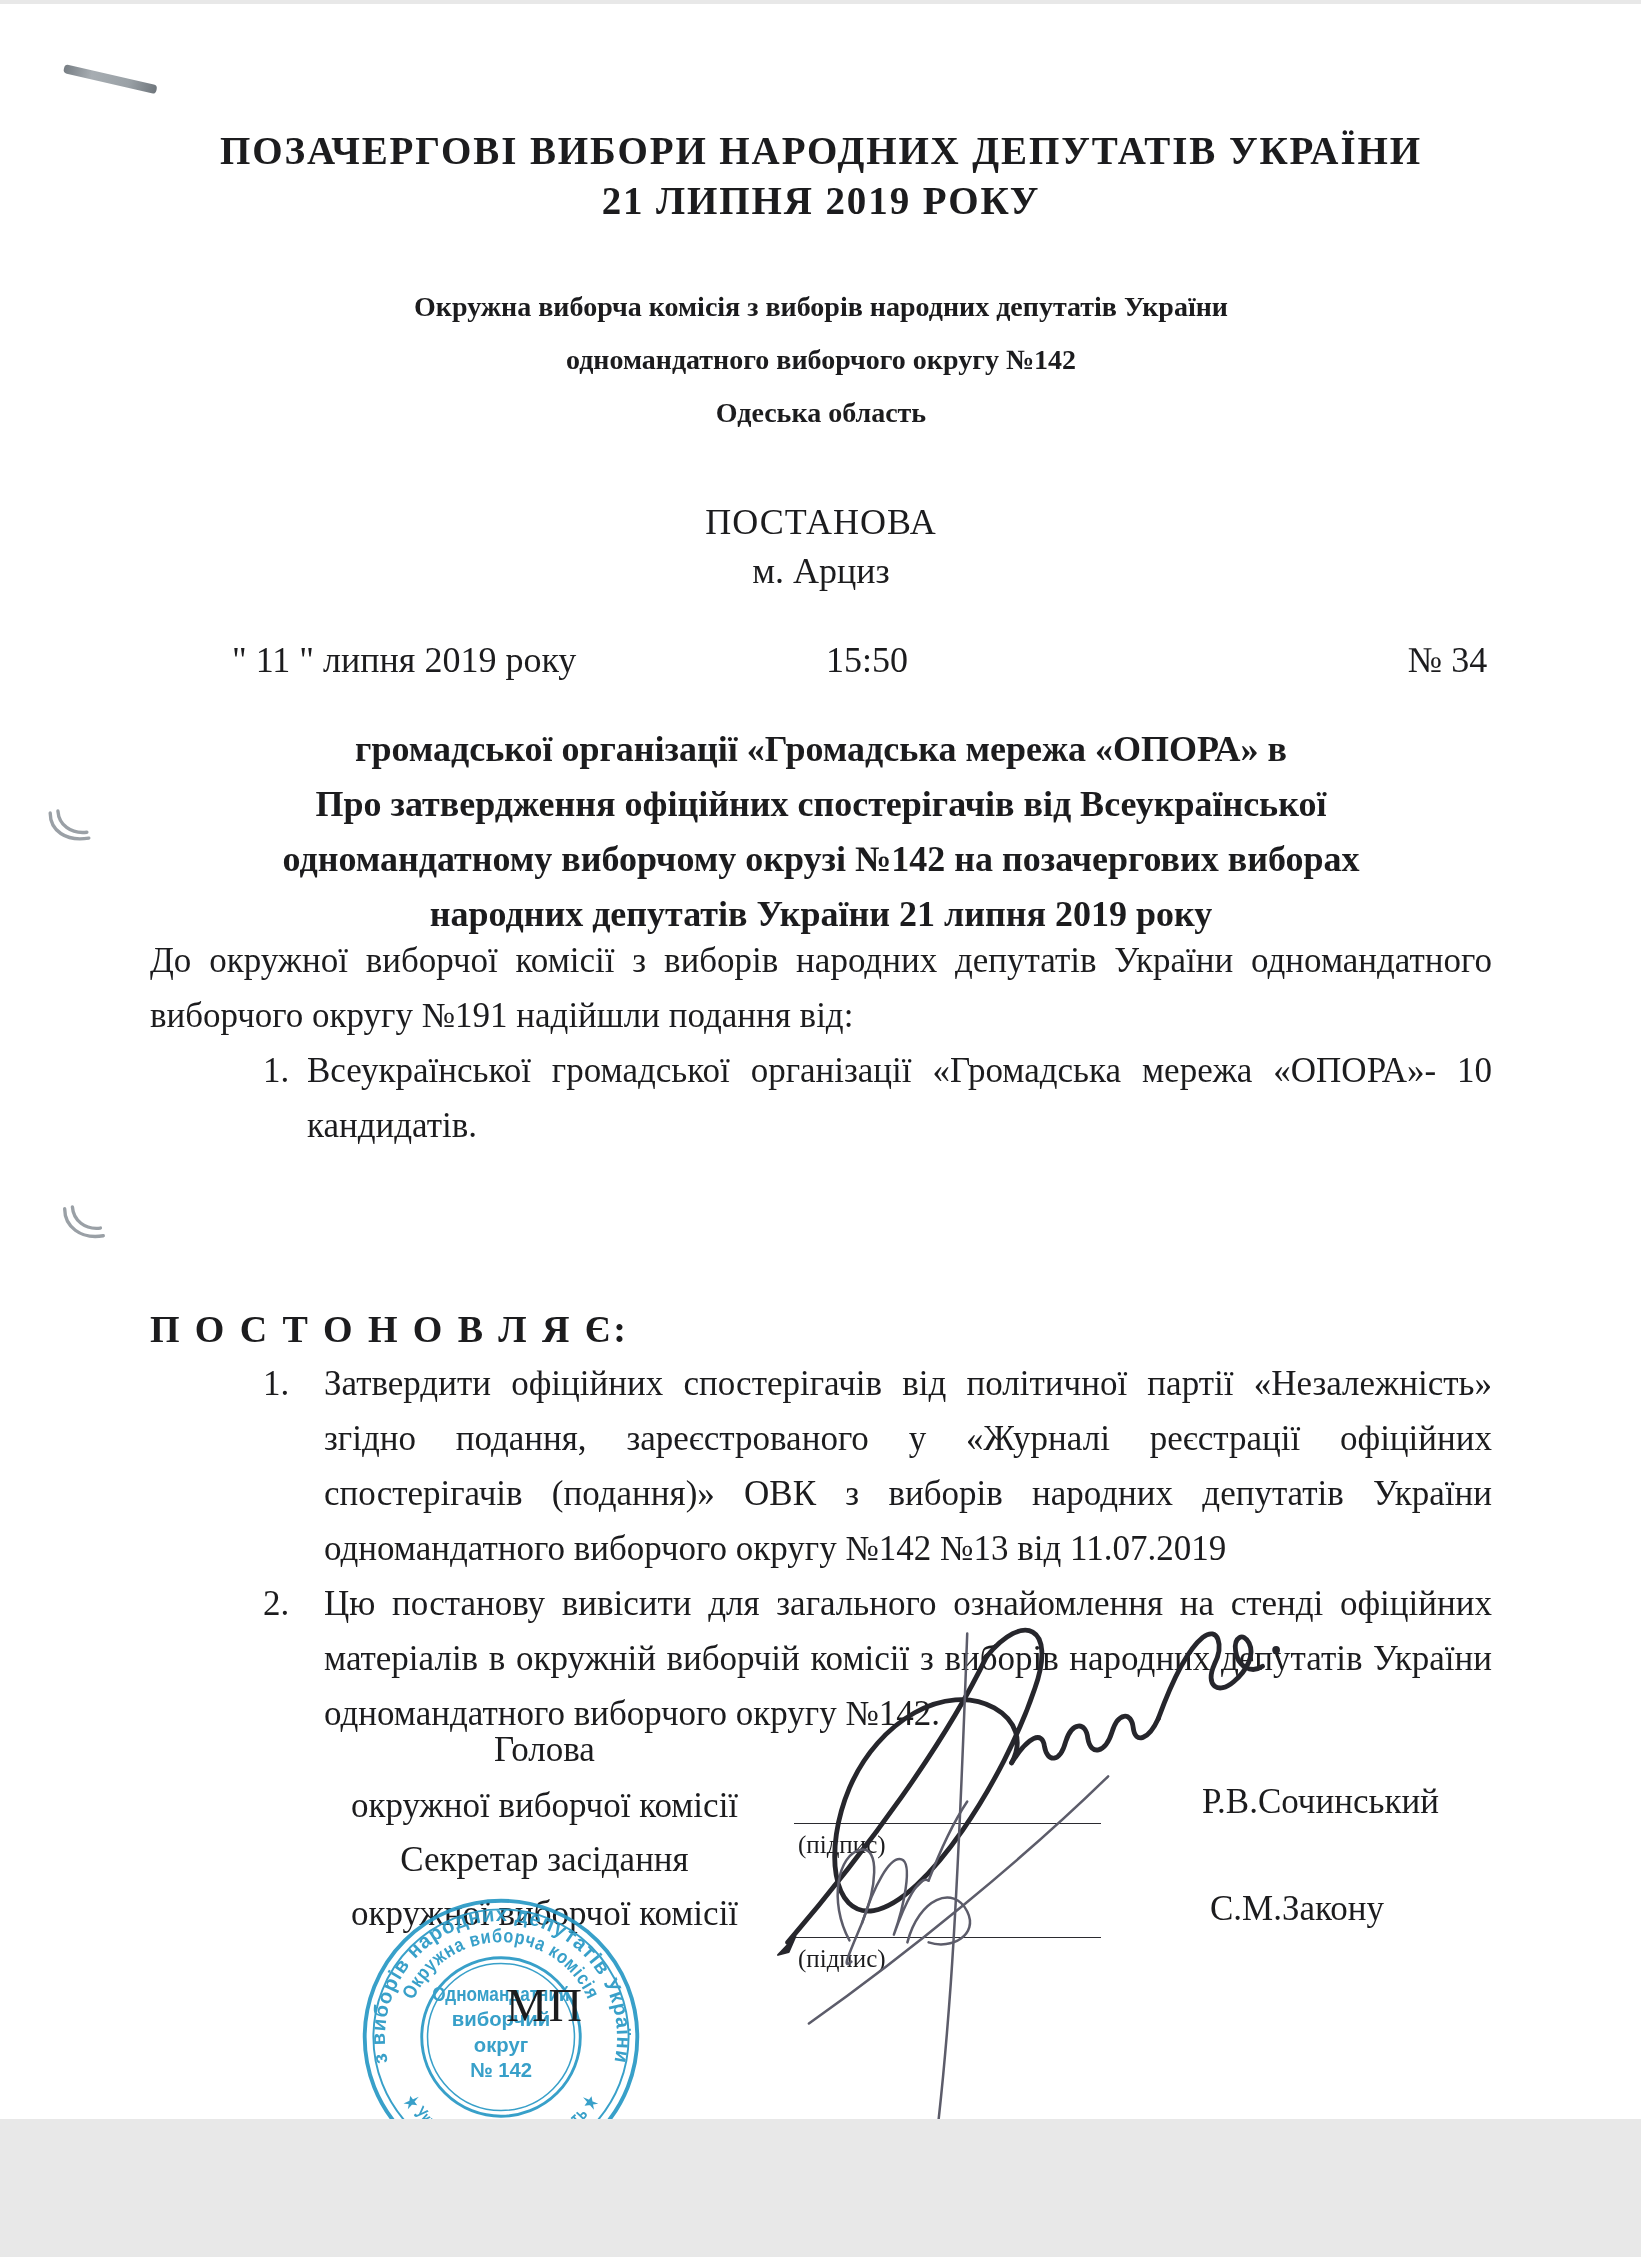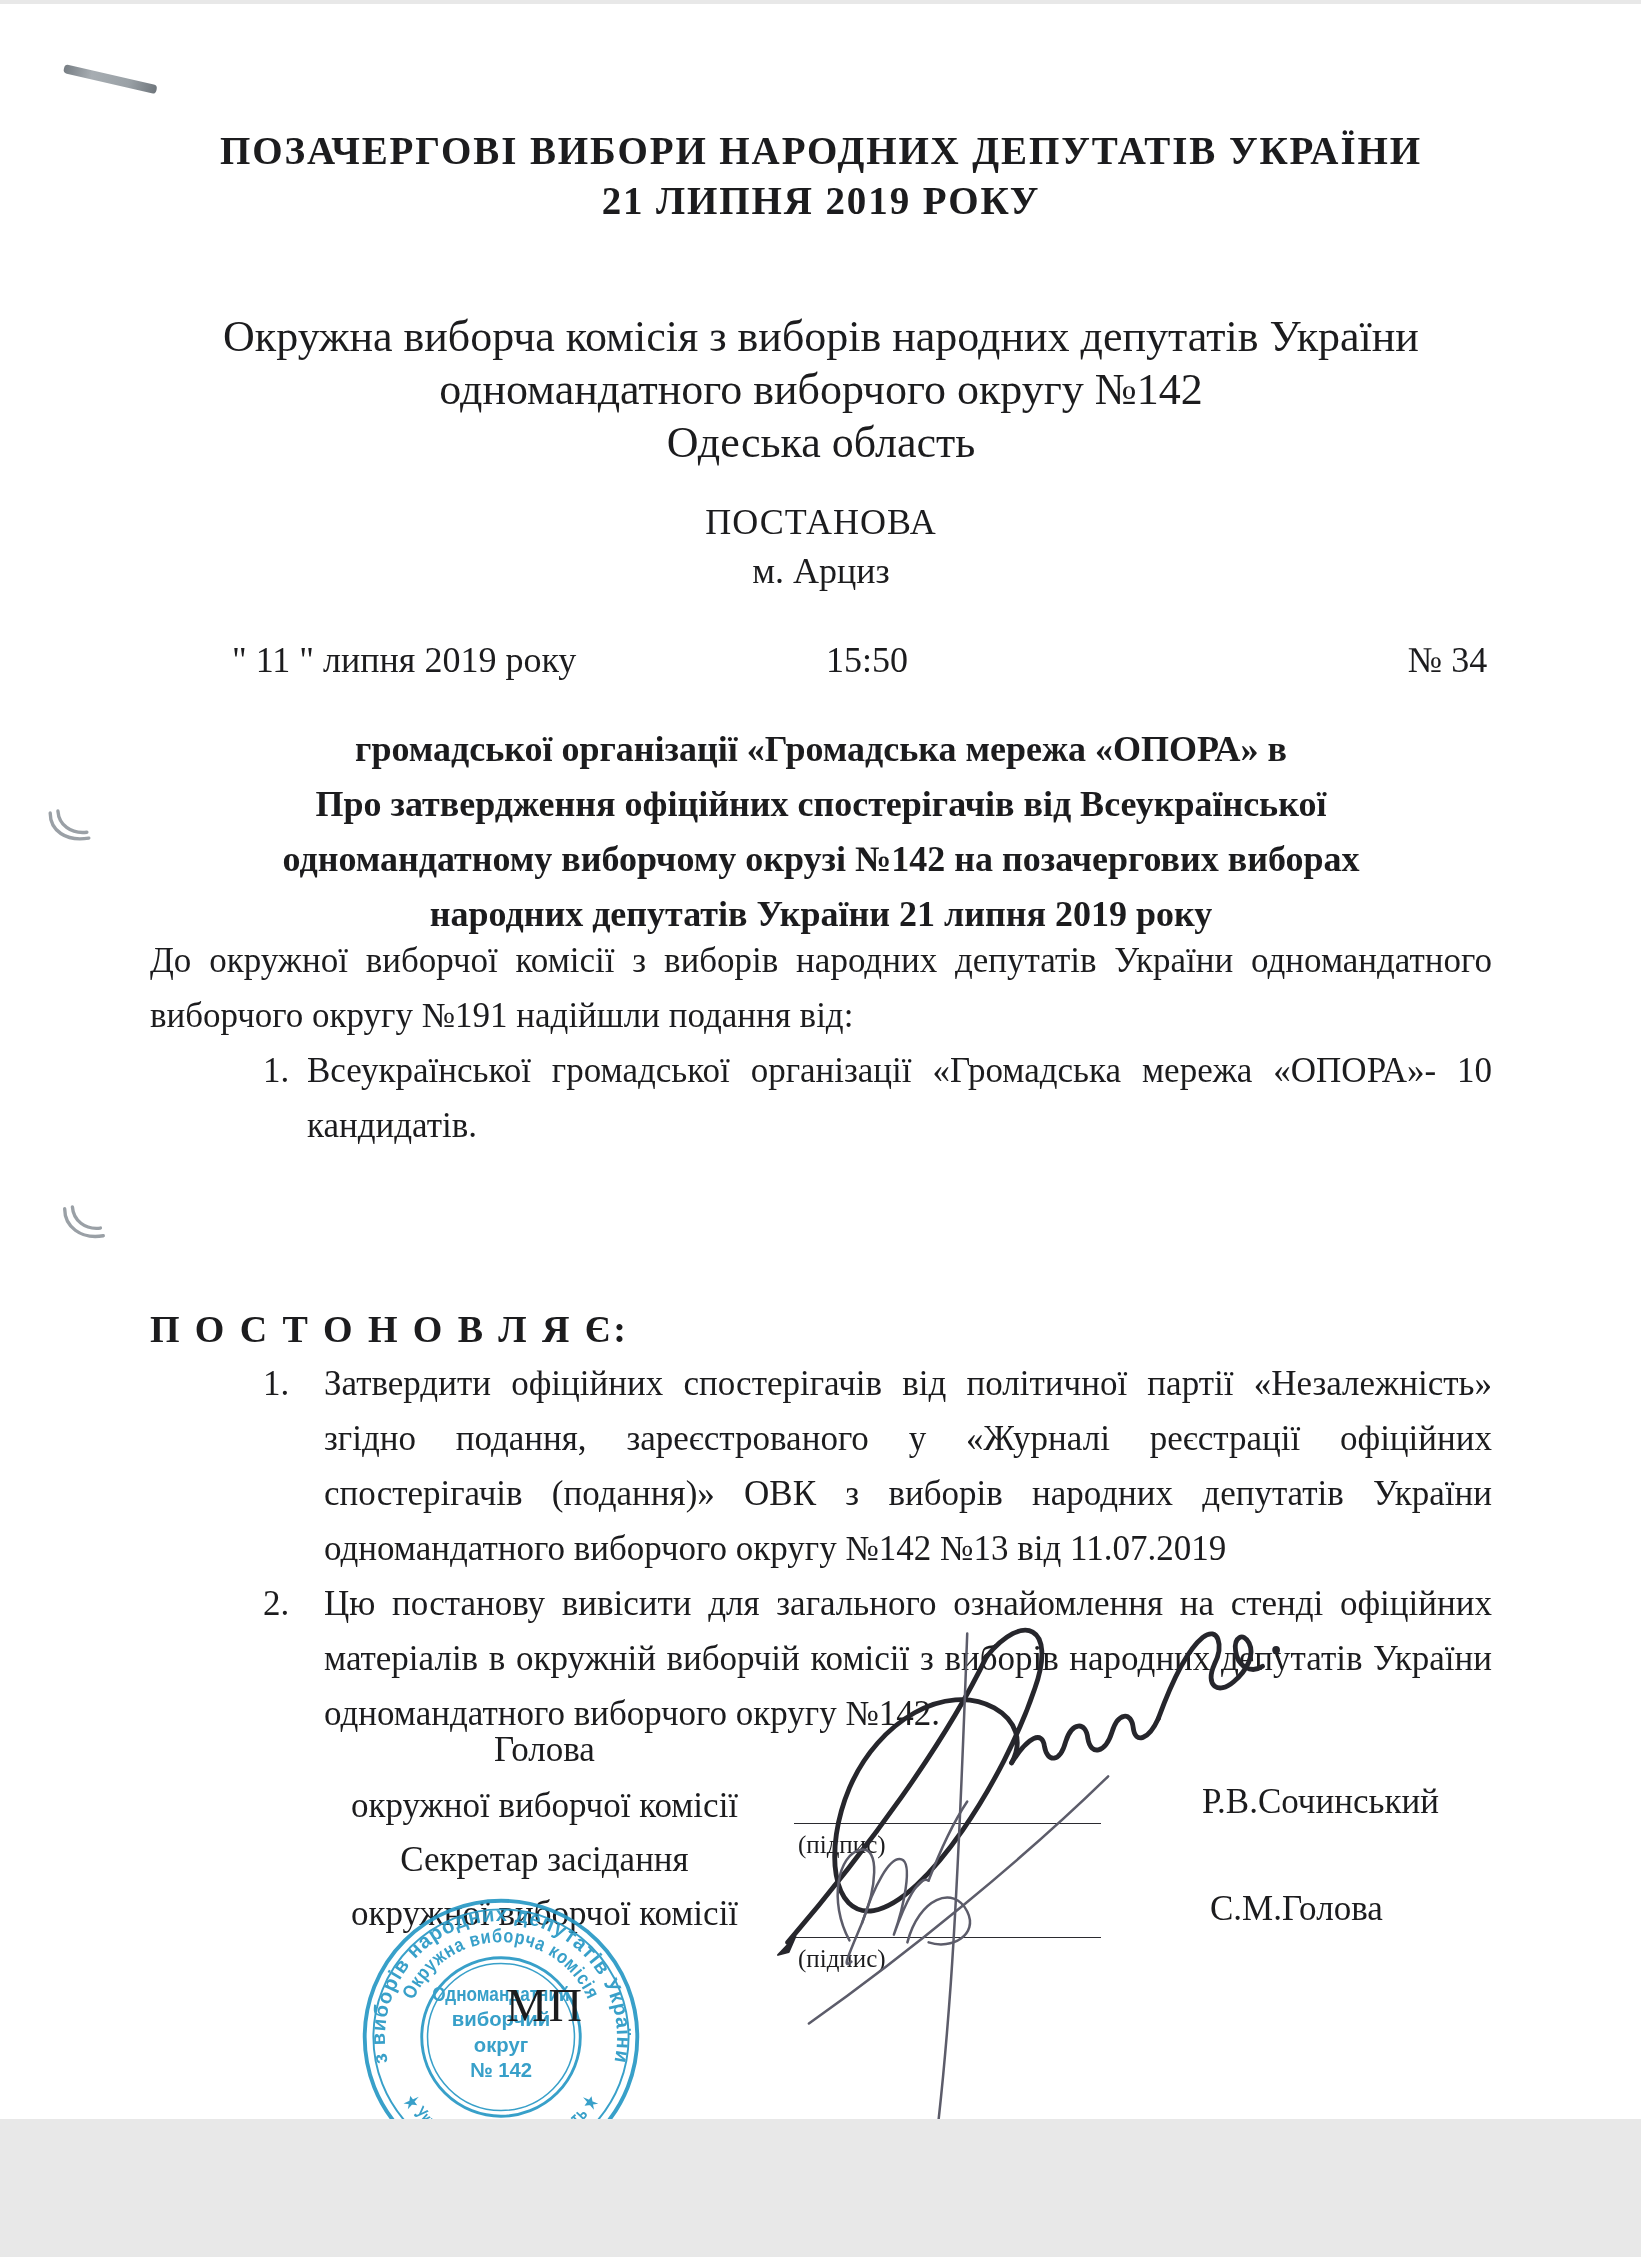--- a/index.html
+++ b/index.html
@@ -7,21 +7,21 @@
     position:relative; width:1641px; height:2115px; margin:4px auto;
     background:#ffffff; overflow:hidden;
     font-family:"Liberation Serif", serif; color:#1c1c1e;
   }
   .abs{position:absolute;}
   .content{left:150px; width:1342px;}
   .center{text-align:center;}
   .justify{text-align:justify; text-align-last:left;}
   
   .doc-header{top:122px; font-size:39px; line-height:50px; letter-spacing:1.9px; font-weight:bold;}
-  .commission{top:306px; font-size:44px; line-height:53px;}
+  .commission{top:276px; font-size:28px; line-height:53px;font-weight:bold;}
   .resolution{top:494px; font-size:36px; line-height:49px;}
   .resolution .title{font-weight:normal; letter-spacing:1px;}
   .meta-row{top:635px; height:44px; font-size:36px;}
   .meta-date{position:absolute; left:82px; top:0;}
   .meta-time{position:absolute; left:676px; top:0;}
   .meta-number{position:absolute; right:4.8px; top:0;}
   .subject{top:718px; font-size:36px; line-height:55px; font-weight:bold;}
   .para1{top:929px; font-size:35px; line-height:55px;}
   .list1{top:1039px; font-size:35px; line-height:55px; padding-left:157px; box-sizing:border-box;}
   .list1 .num{position:absolute; left:113px; top:0;}
@@ -108,21 +108,21 @@
   <div class="abs role-col r-ch1">Голова</div>
   <div class="abs role-col r-ch2">окружної виборчої комісії</div>
   <div class="abs sig-line line1"></div>
   <div class="abs sig-caption cap1">(підпис)</div>
   <div class="abs sig-name name1">Р.В.Сочинський</div>
 
   <div class="abs role-col r-se1">Секретар засідання</div>
   <div class="abs role-col r-se2">окружної виборчої комісії</div>
   <div class="abs sig-line line2"></div>
   <div class="abs sig-caption cap2">(підпис)</div>
-  <div class="abs sig-name name2">С.М.Голова</div>
+  <div class="abs sig-name name2">С.М.Закону</div>
 
   <div class="abs mp-label">МП</div>
 
   <svg class="abs seal-svg" width="290" height="290" viewBox="0 0 300 300" opacity="0.92">
     <defs>
       <path id="sealTopInner" d="M 57.9 116.5 A 98 98 0 0 1 242.1 116.5"></path>
       <path id="sealTopOuter" d="M 34.1 181.1 A 120 120 0 1 1 265.9 181.1"></path>
       <path id="sealBottom" d="M 47.4 214.1 A 121 121 0 0 0 252.6 214.1"></path>
     </defs>
     <g stroke="#2898c5" fill="none">

